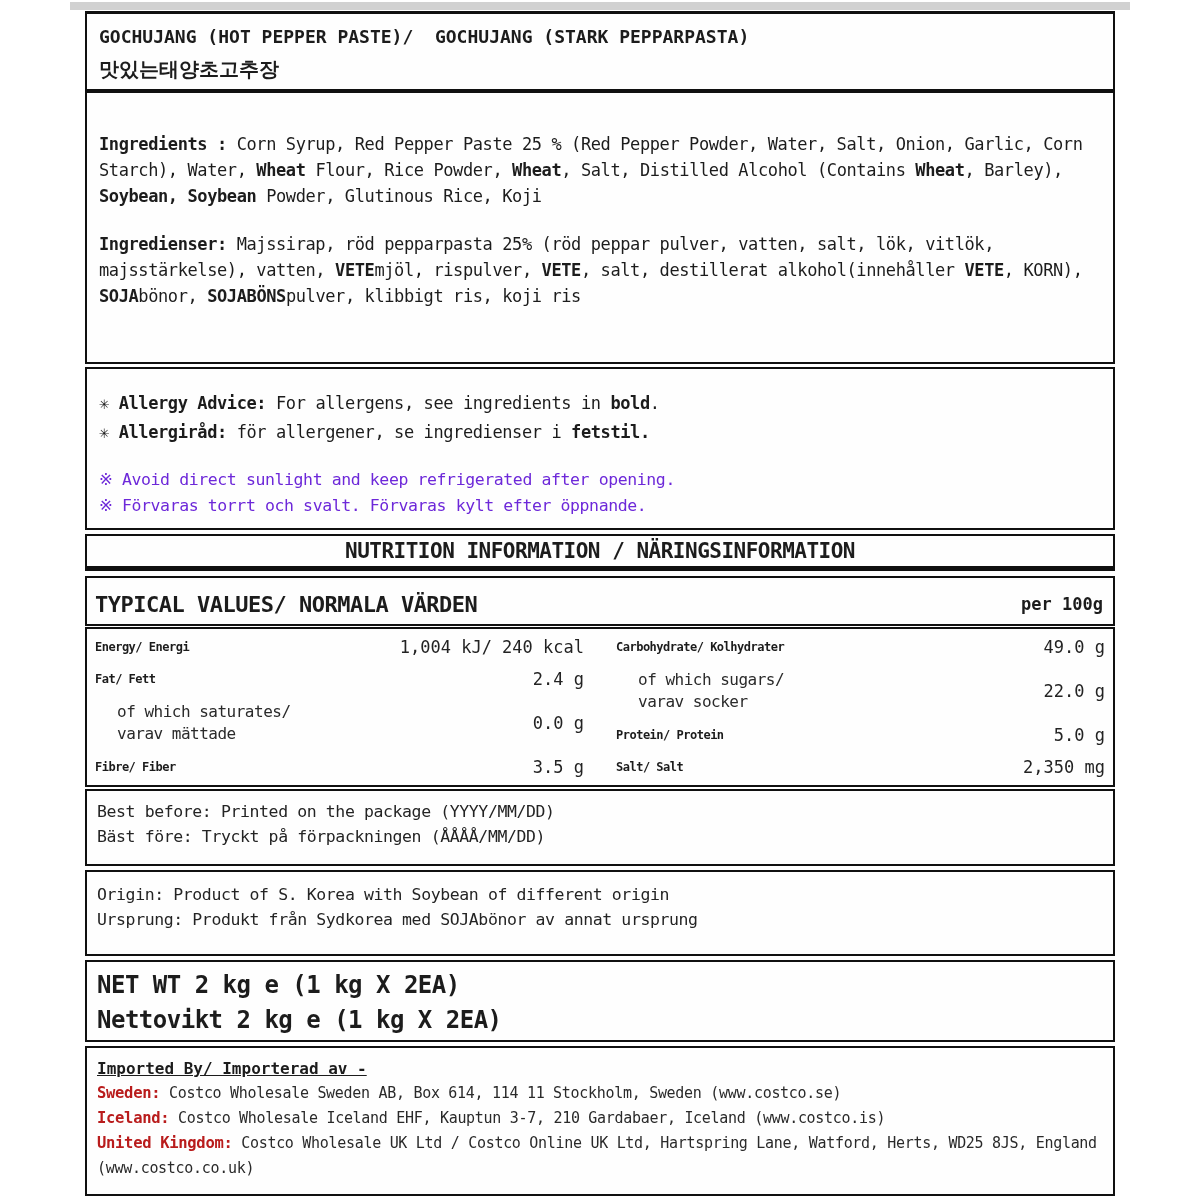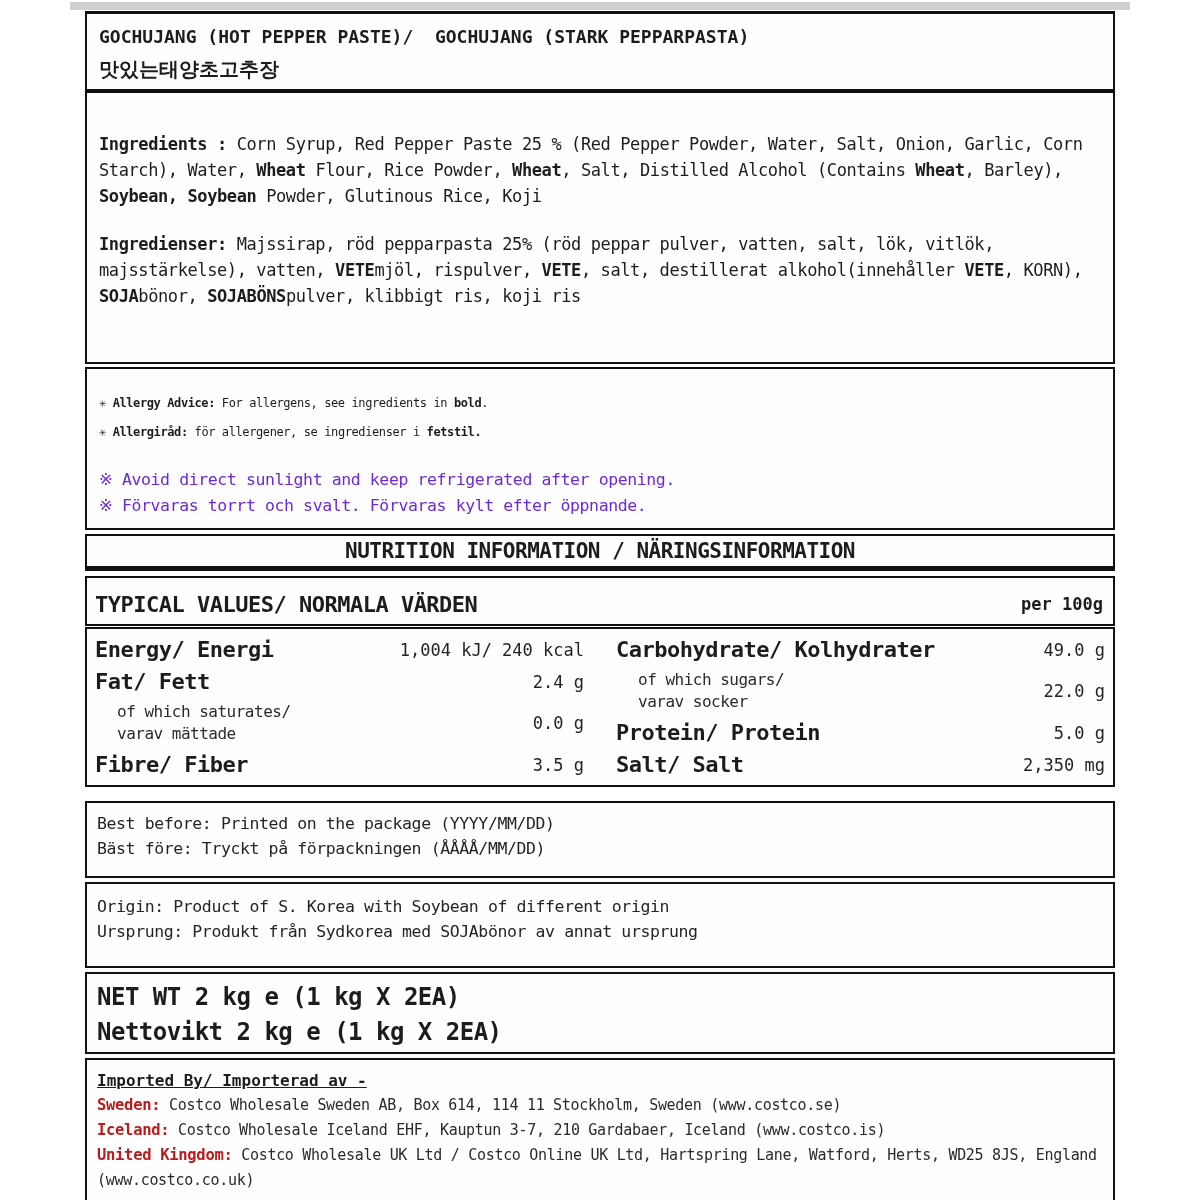--- a/index.html
+++ b/index.html
@@ -20,21 +20,21 @@
   .title-line1{font-weight:bold;font-size:18px;line-height:32px;white-space:pre-wrap;}
   .title-line2{font-weight:bold;font-size:20px;line-height:32px;font-family:"DejaVu Sans","Liberation Sans",sans-serif;}
 
   
   #box-ingredients{height:273px;padding:38px 16px 0 12px;}
   .ing-par{font-size:17px;line-height:26px;letter-spacing:-0.4px;}
   .ing-par + .ing-par{margin-top:22px;}
 
   
   #box-allergy{height:163px;margin-top:3px;padding:20px 16px 0 12px;}
-  .allergy-line{font-size:12px;line-height:29px;letter-spacing:-0.4px;}
+  .allergy-line{font-size:17px;line-height:29px;letter-spacing:-0.4px;}
   .storage-block{margin-top:20px;}
   .storage-line{font-size:16.5px;line-height:26px;color:#6d28d9;letter-spacing:-0.4px;}
 
   
   #box-nutr-header{height:37px;margin-top:4px;border-bottom-width:5px;
     display:flex;align-items:center;justify-content:center;}
   .nutr-header-text{font-weight:bold;font-size:21px;letter-spacing:-0.5px;}
 
   
   #box-typical{height:50px;margin-top:5px;display:flex;align-items:center;
@@ -42,27 +42,27 @@
   .typical-label{font-weight:bold;font-size:22px;letter-spacing:-0.5px;}
   .per-label{font-weight:bold;font-size:17px;}
 
   
   #box-table{height:160px;margin-top:1px;padding:0 8px;}
   .ntable{display:flex;height:100%;}
   .ncol{flex:1;display:flex;flex-direction:column;justify-content:space-between;padding:8px 0 8px 0;}
   .ncol.left{padding-right:18px;margin-right:8px;}
   .ncol.right{padding-left:6px;}
   .nrow{display:flex;justify-content:space-between;align-items:center;}
-  .nlabel{font-weight:bold;font-size:22px;letter-spacing:-0.5px;}
+  .nlabel{font-weight:bold;font-size:12px;letter-spacing:-0.5px;}
   .nrow.sub .nlabel{font-weight:normal;font-size:16px;padding-left:22px;
     white-space:pre-line;line-height:22px;color:#2a2a2a;}
   .nvalue{font-size:17px;white-space:nowrap;color:#232323;}
 
   
-  #box-best{height:77px;margin-top:14px;padding:8px 12px 0 10px;}
+  #box-best{height:77px;margin-top:2px;padding:8px 12px 0 10px;}
   #box-origin{height:86px;margin-top:4px;padding:10px 12px 0 10px;}
   .plain-line{font-size:16.5px;line-height:25px;color:#242424;letter-spacing:-0.4px;}
 
   
   #box-net{height:82px;margin-top:4px;padding:6px 12px 0 10px;}
   .net-line{font-weight:bold;font-size:24px;line-height:35px;letter-spacing:-0.5px;}
 
   
   #box-imported{height:150px;margin-top:4px;padding:8px 14px 0 10px;}
   .imp-header{font-weight:bold;font-size:16px;line-height:25px;text-decoration:underline;}

